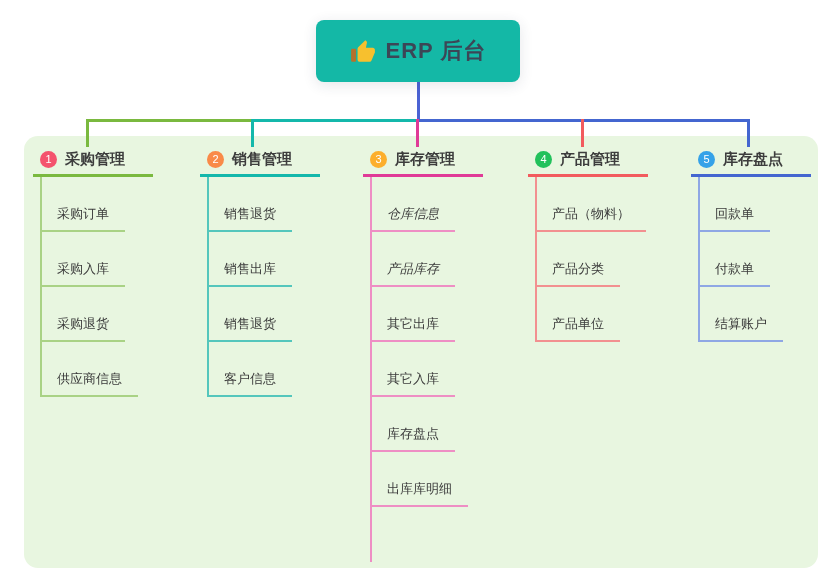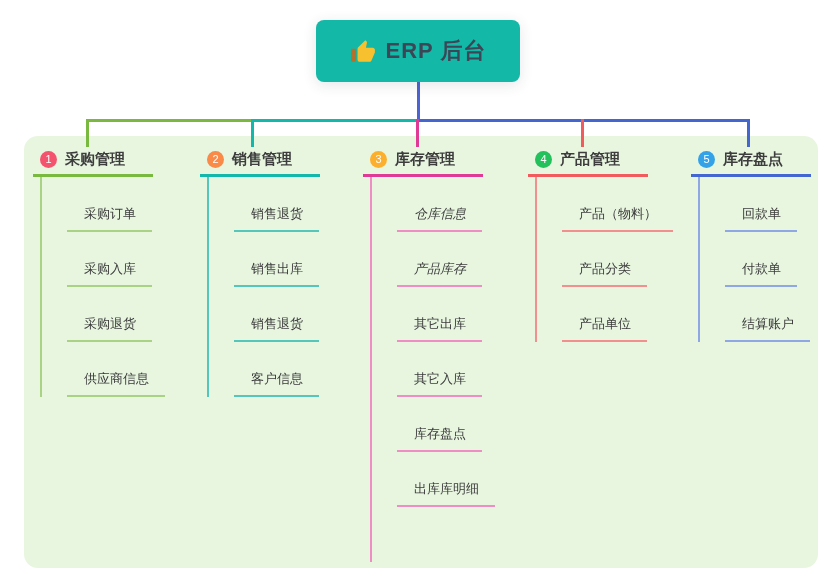--- a/index.html
+++ b/index.html
@@ -82,21 +82,21 @@
   }
   .branch-label {
     font-size: 15px;
     font-weight: 600;
     color: #3d3d3d;
     white-space: nowrap;
   }
 
   .children { position: relative; margin-left: 7px; }
   .vline { position: absolute; left: 0; top: 0; width: 2px; }
-  .row { height: 55px; display: flex; align-items: flex-end; padding-left: 27px; }
+  .row { height: 55px; display: flex; align-items: flex-end; }
   .child {
     border-bottom: 2px solid #888;
     padding: 0 16px 7px 17px;
     font-size: 13px;
     color: #3b3b3b;
     white-space: nowrap;
   }
 </style>
 </head>
 <body>

